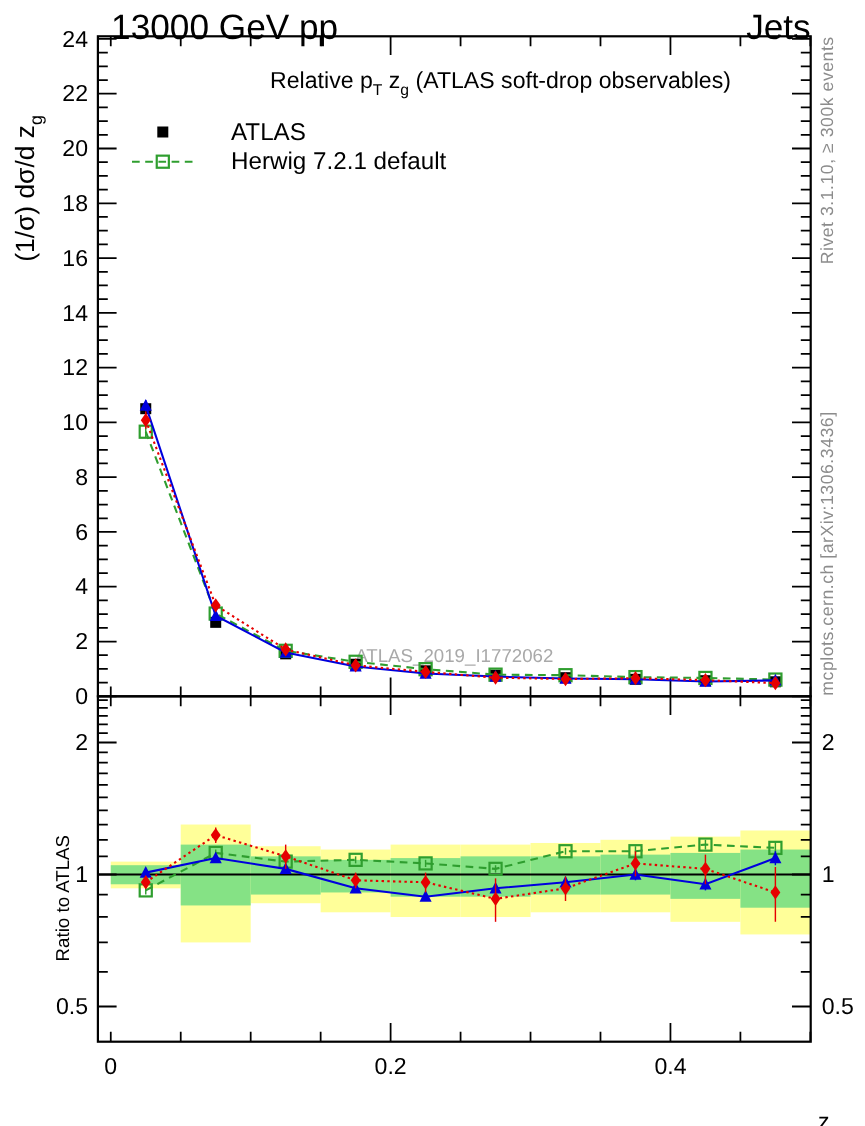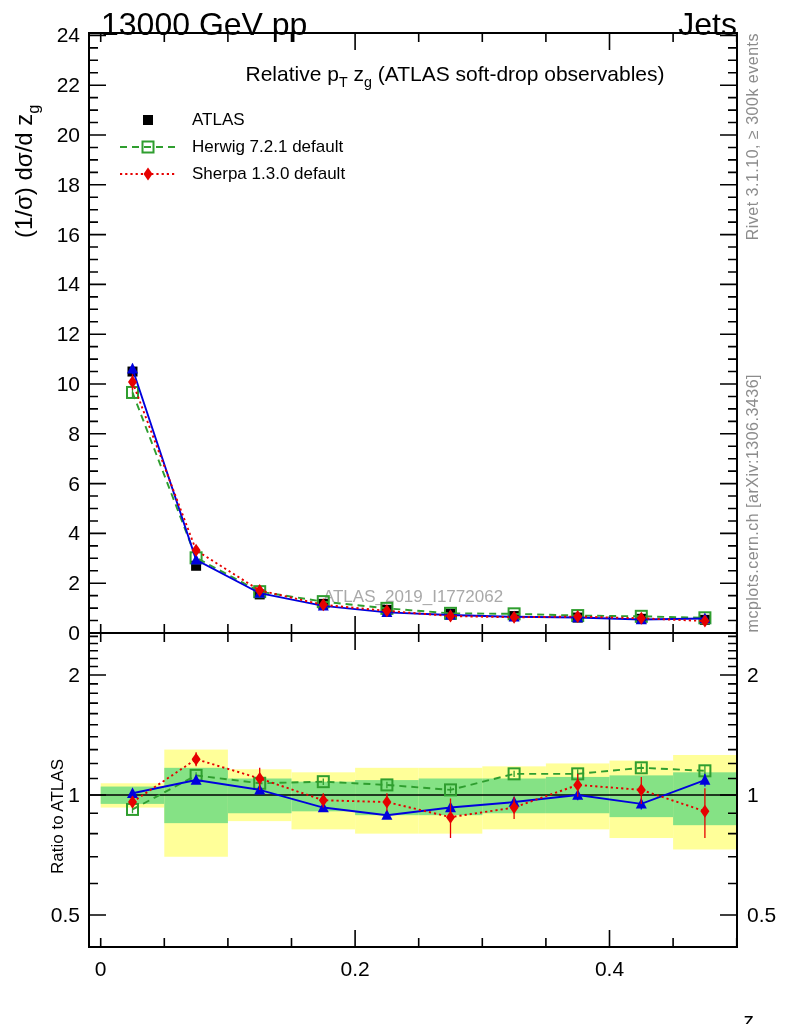--- a/index.html
+++ b/index.html
@@ -12,21 +12,21 @@
   .title { font-size:21px; text-align:center; }
   .sub { font-size:0.68em; vertical-align:-0.45em; }
   .rot { position:absolute; transform:rotate(-90deg); transform-origin:0 0; white-space:nowrap; }
   .vtext {
     position:absolute; writing-mode:vertical-rl; transform:rotate(180deg);
     font-size:16px; color:#8c8c8c; letter-spacing:0.5px;
   }
   .legend { position:absolute; left:118px; top:106px; }
   .legend-row { display:flex; align-items:center; height:27px; }
   .legend-row svg { width:60px; height:18px; flex:0 0 60px; }
-  .legend-label { font-size:17px; margin-left:14px; }
+  .legend-label { font-size:22px; margin-left:32px; }
   .ylabel-main { font-size:24px; }
   .ylabel-ratio { font-size:17px; }
   .xlabel { font-size:21px; }
   svg text { font-family:"Liberation Sans","DejaVu Sans",sans-serif; }
 </style>
 </head>
 <body>
 
 <div class="canvas">
 
@@ -248,27 +248,20 @@
         </svg>
         <span class="legend-label">ATLAS</span>
       </div>
       <div class="legend-row">
         <svg viewBox="0 0 60 18">
           <line x1="2" x2="58" y1="9" y2="9" stroke="#2f9e2f" stroke-width="1.9" stroke-dasharray="7,5"></line>
           <rect x="24.5" y="3.5" width="11" height="11" fill="none" stroke="#2f9e2f" stroke-width="2"></rect>
         </svg>
         <span class="legend-label">Herwig 7.2.1 default</span>
       </div>
-      <div class="legend-row">
-        <svg viewBox="0 0 60 18">
-          <line x1="2" x2="58" y1="9" y2="9" stroke="#e60000" stroke-width="1.9" stroke-dasharray="2.2,3"></line>
-          <path d="M30 2.5L34.5 9L30 15.5L25.5 9Z" fill="#e60000"></path>
-        </svg>
-        <span class="legend-label">Sherpa 1.3.0 default</span>
-      </div>
     </div>
 
   <div class="rot ylabel-main" style="left:10px; top:238px;" id="ylabel"><span>(1/σ) dσ/d z</span><span class="sub">g</span></div>
   <div class="rot ylabel-ratio" style="left:48px; top:874px;">Ratio to ATLAS</div>
   <div class="abs xlabel" style="right:24px; top:986px;margin-top:22px;" id="xlabel"><span>z</span><span class="sub">g</span></div>
 
   <div class="vtext" style="left:744px; top:33px;">Rivet 3.1.10, ≥ 300k events</div>
   <div class="vtext" style="left:744px; bottom:392px;">mcplots.cern.ch [arXiv:1306.3436]</div>
 
 </div>

